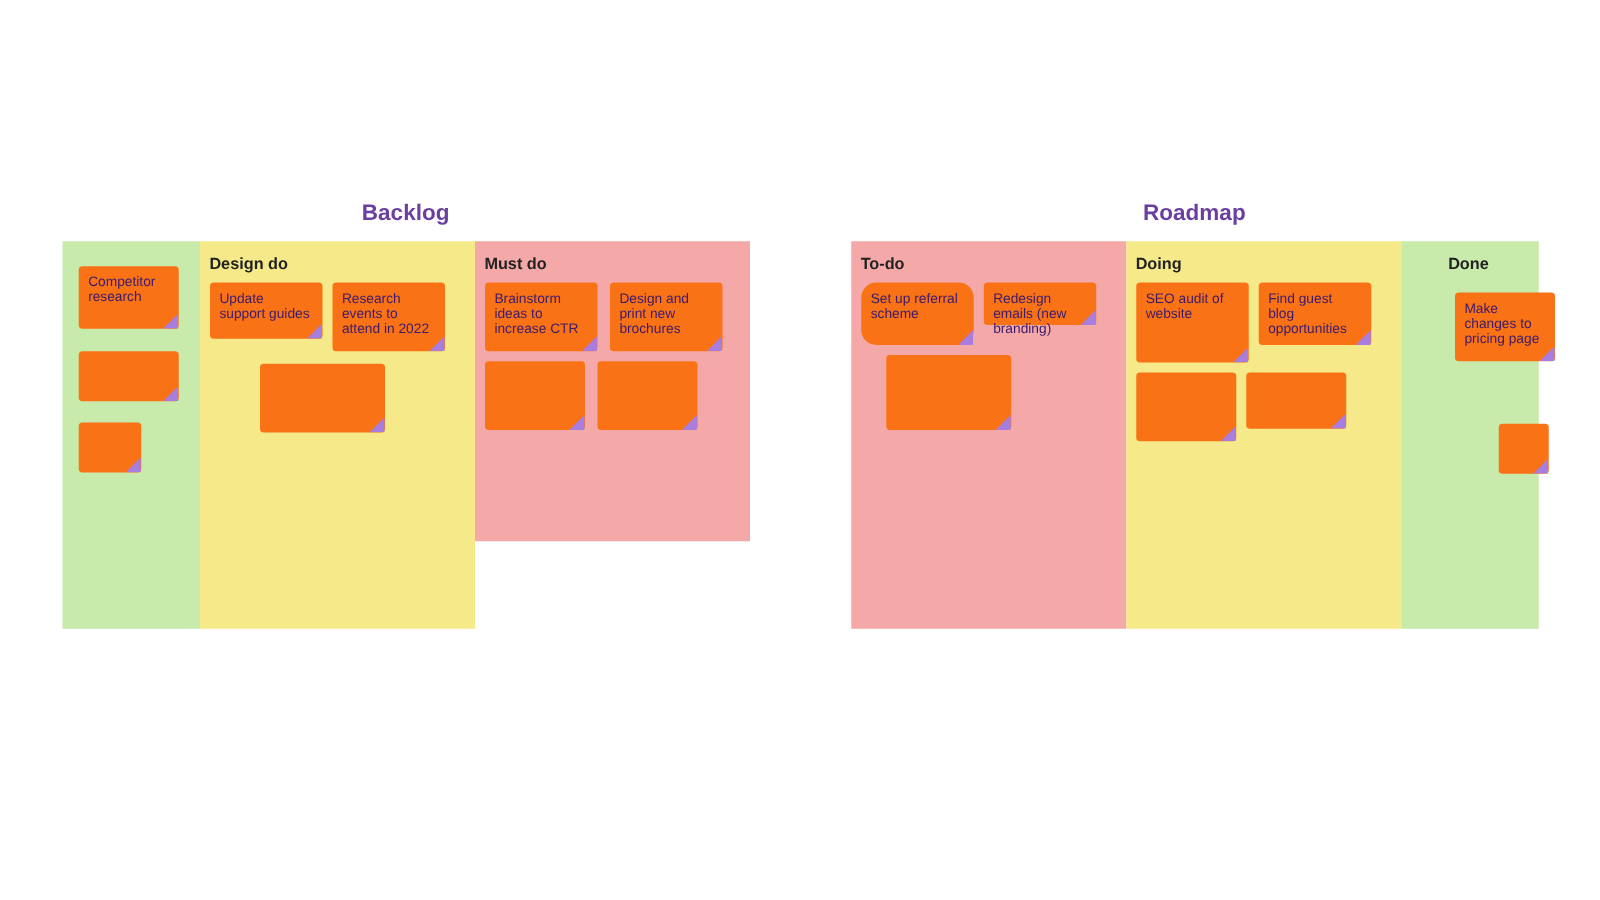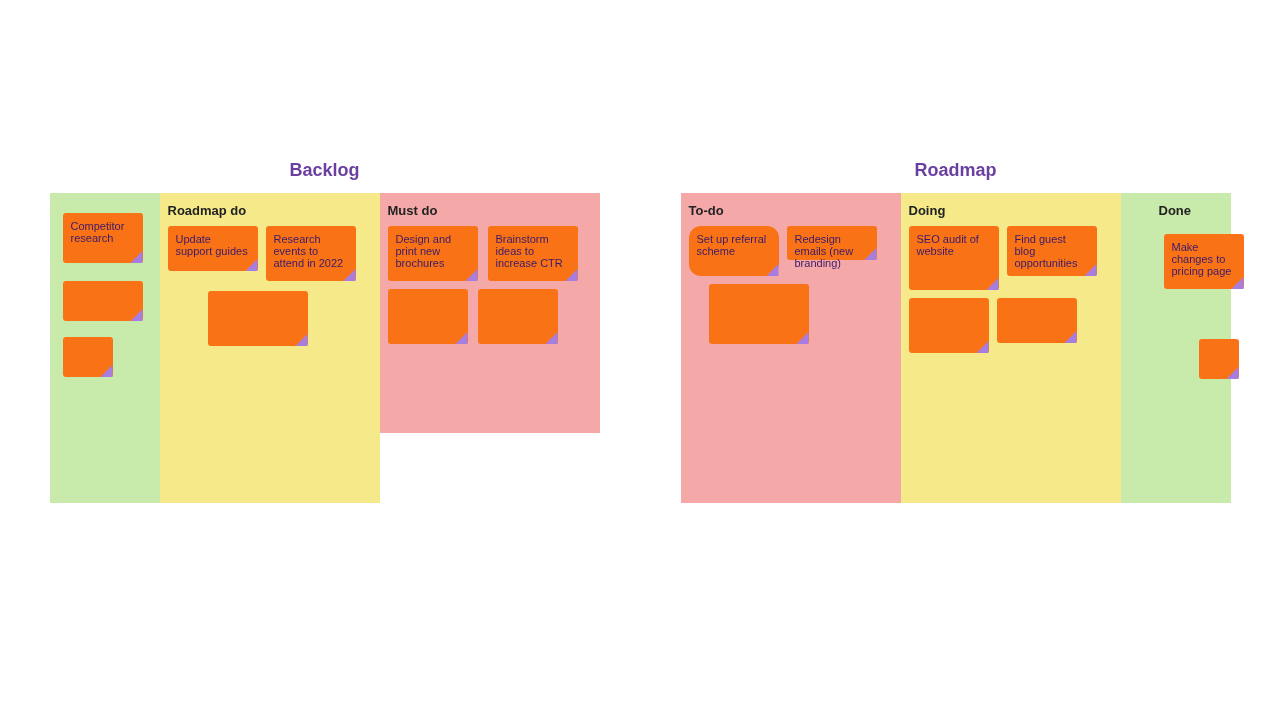--- a/index.html
+++ b/index.html
@@ -145,33 +145,33 @@
     <div class="board-title">Backlog</div>
     <div class="board-columns">
 
       <div class="column col-green backlog-green">
         <div class="sticky-note bg-note1">Competitor research</div>
         <div class="sticky-note bg-note2"></div>
         <div class="sticky-note bg-note3"></div>
       </div>
 
       <div class="column col-yellow backlog-yellow">
-        <div class="column-label">Roadmap do</div>
+        <div class="column-label">Design do</div>
         <div class="by-row1">
           <div class="sticky-note by-note1">Update support guides</div>
           <div class="sticky-note by-note2">Research events to attend in 2022</div>
         </div>
         <div class="sticky-note by-note3"></div>
       </div>
 
       <div class="column col-pink backlog-pink">
         <div class="column-label">Must do</div>
         <div class="bp-row1">
+          <div class="sticky-note bp-note1">Brainstorm ideas to increase CTR</div>
           <div class="sticky-note bp-note2">Design and print new brochures</div>
-          <div class="sticky-note bp-note1">Brainstorm ideas to increase CTR</div>
         </div>
         <div class="bp-row2">
           <div class="sticky-note bp-note3"></div>
           <div class="sticky-note bp-note4"></div>
         </div>
       </div>
 
     </div>
   </div>
 

